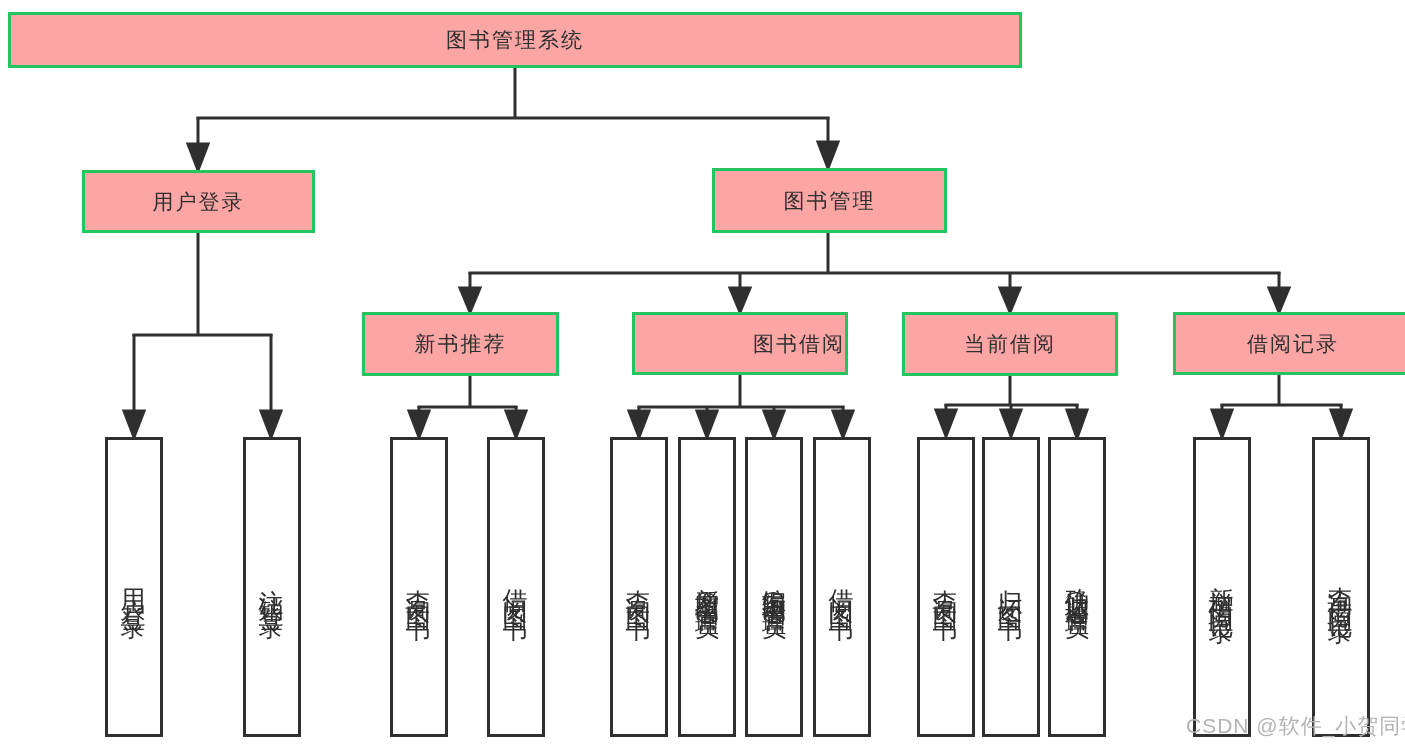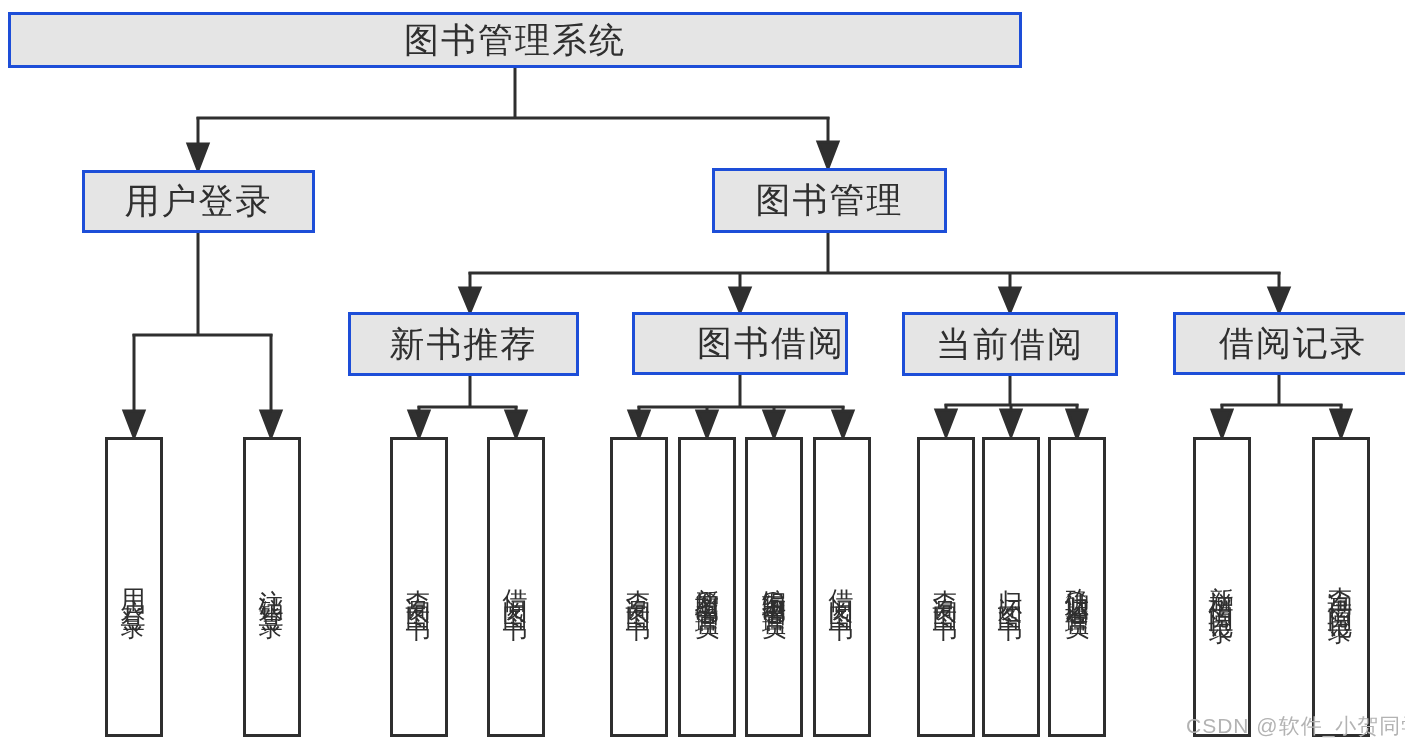--- a/index.html
+++ b/index.html
@@ -12,26 +12,26 @@
     overflow: hidden;
   }
   .connectors {
     position: absolute;
     left: 0; top: 0;
     pointer-events: none;
   }
   .hbox {
     position: absolute;
     box-sizing: border-box;
-    border: 3px solid #1d4ed8;
-    background: #e5e5e5;
+    border: 3px solid #22c55e;
+    background: #fca5a5;
     display: flex;
     align-items: center;
     justify-content: center;
-    font-size: 35px;
+    font-size: 21px;
     color: #2f2f2f;
     letter-spacing: 2px;
     z-index: 2;
   }
   .vbox {
     position: absolute;
     box-sizing: border-box;
     border: 3px solid #2f2f2f;
     background: #ffffff;
     display: flex;
@@ -132,21 +132,21 @@
     <span>图书管理系统</span>
   </div>
 
   <div class="hbox" style="left:82px; top:170px; width:233px; height:63px;">
     <span>用户登录</span>
   </div>
   <div class="hbox" style="left:712px; top:168px; width:235px; height:65px;align-items:center;">
     <span>图书管理</span>
   </div>
 
-  <div class="hbox" style="left:348px; top:312px; width:231px; height:64px;">
+  <div class="hbox" style="left:362px; top:312px; width:197px; height:64px;">
     <span>新书推荐</span>
   </div>
   <div class="hbox" style="left:632px; top:312px; width:216px; height:63px;justify-content:flex-end;">
     <span>图书借阅</span>
   </div>
   <div class="hbox" style="left:902px; top:312px; width:216px; height:64px;font-family:Liberation Serif, serif;">
     <span>当前借阅</span>
   </div>
   <div class="hbox" style="left:1173px; top:312px; width:240px; height:63px;">
     <span>借阅记录</span>

